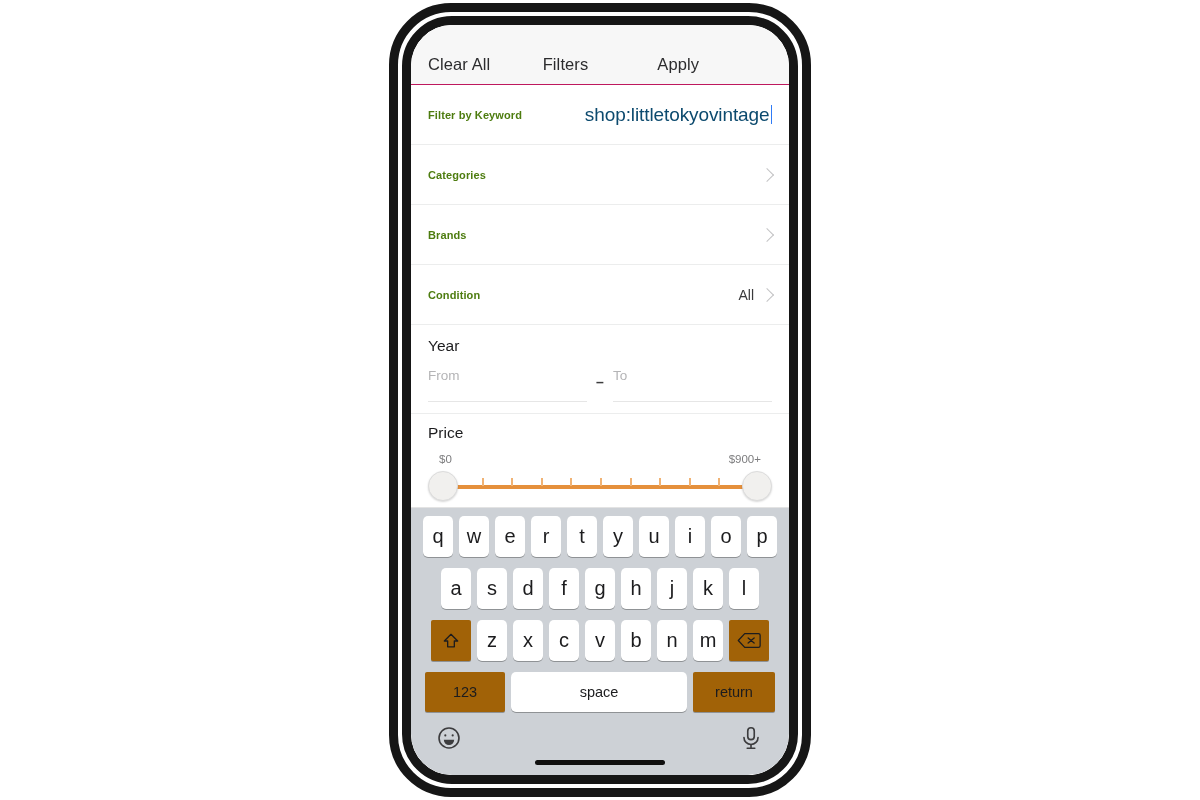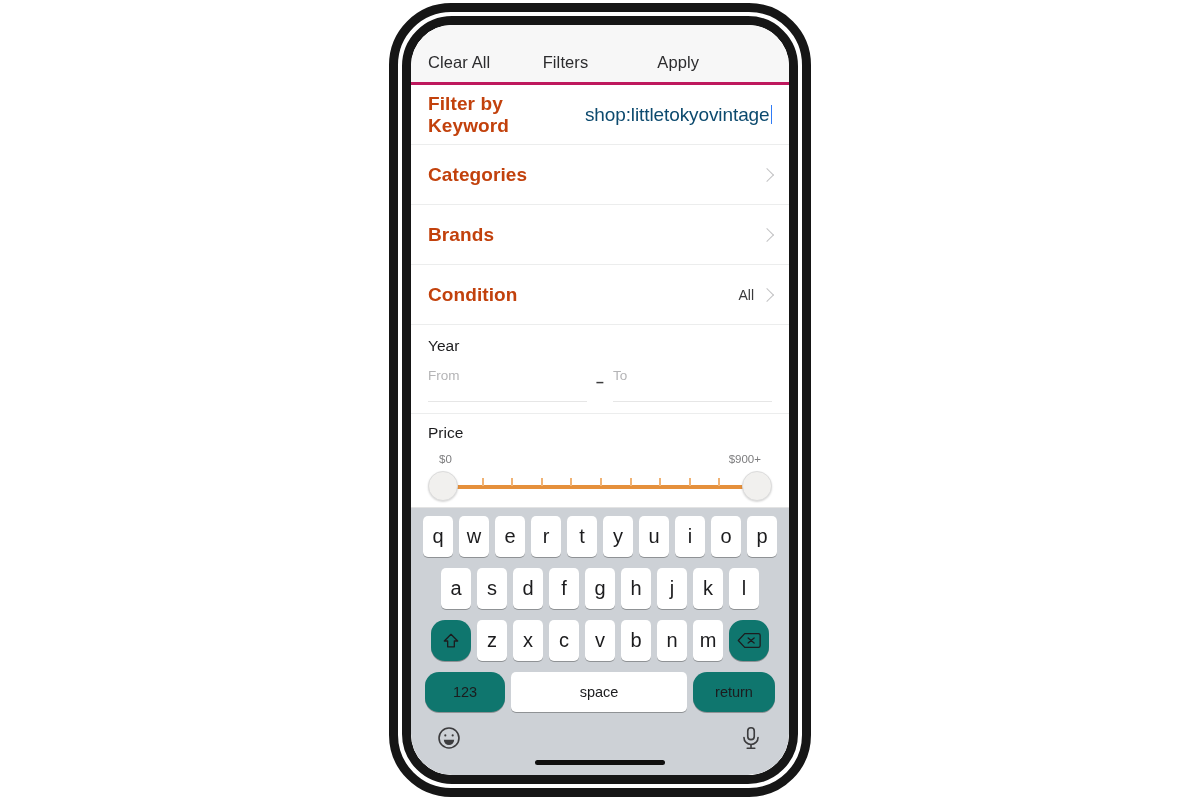--- a/index.html
+++ b/index.html
@@ -39,21 +39,21 @@
     background: #ffffff;
     display: flex;
     flex-direction: column;
   }
 
   
   .nav {
     flex: 0 0 auto;
     height: 60px;
     background: #f7f7f7;
-    border-bottom: 3px solid #be185d;
+    border-bottom: 1px solid #be185d;
     display: flex;
     align-items: flex-end;
     padding: 0 17px 10px 17px;
   }
   .nav-btn {
     font-size: 16.5px;
     color: #2c2c2e;
     letter-spacing: .1px;
     white-space: nowrap;
   }
@@ -69,23 +69,23 @@
   .row {
     position: relative;
     padding: 0 17px;
     border-bottom: 1px solid #eceded;
     background: #fff;
     display: flex;
     align-items: center;
   }
   .row-h { height: 60px; }
   .row-label {
-    font-size: 19px;
+    font-size: 11px;
     font-weight: bold;
-    color: #c2410c;
+    color: #4d7c0f;
     letter-spacing: .1px;
   }
   .row-spacer { flex: 1 1 auto; }
   .row-value {
     font-size: 14px;
     color: #3a3a3c;
     margin-right: 6px;
   }
   .kw-value {
     font-size: 19px;
@@ -207,22 +207,22 @@
     width: 30px; height: 41px;
     margin: 0 3px;
     display: flex;
     align-items: center;
     justify-content: center;
     font-size: 20px;
     color: #1c1c1e;
   }
   .krow2 { padding: 0 17px; }
   .key-dark {
-    background: #0f766e;
-    border-radius: 14px;
+    background: #a16207;
+    border-radius: 2px;
     box-shadow: 0 1px 0 rgba(0,0,0,.30);
     display: flex;
     align-items: center;
     justify-content: center;
     color: #1c1c1e;
   }
   .key-shift, .key-back { width: 40px; height: 41px; margin: 0 3px; }
   .key-123, .key-return {
     height: 40px;
     font-size: 14.5px;

